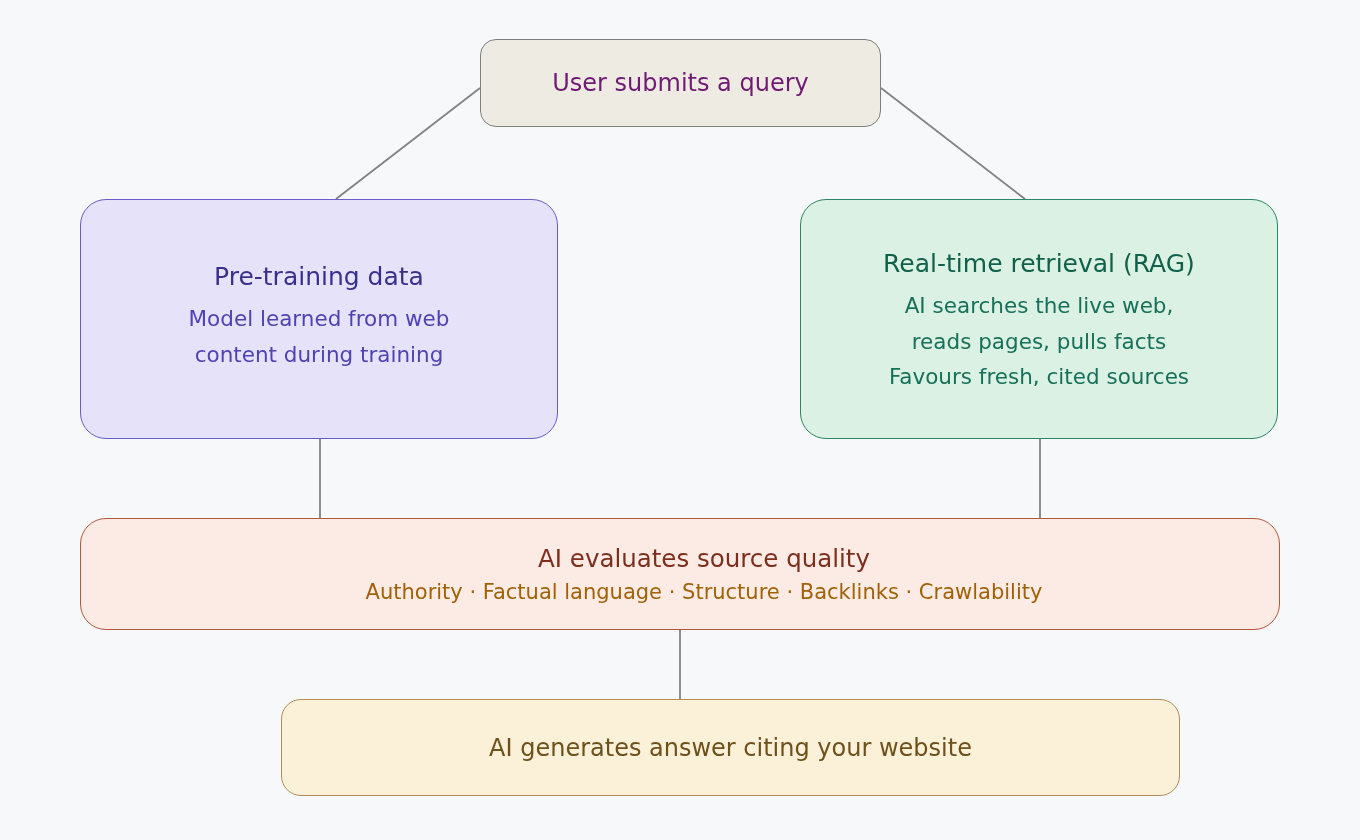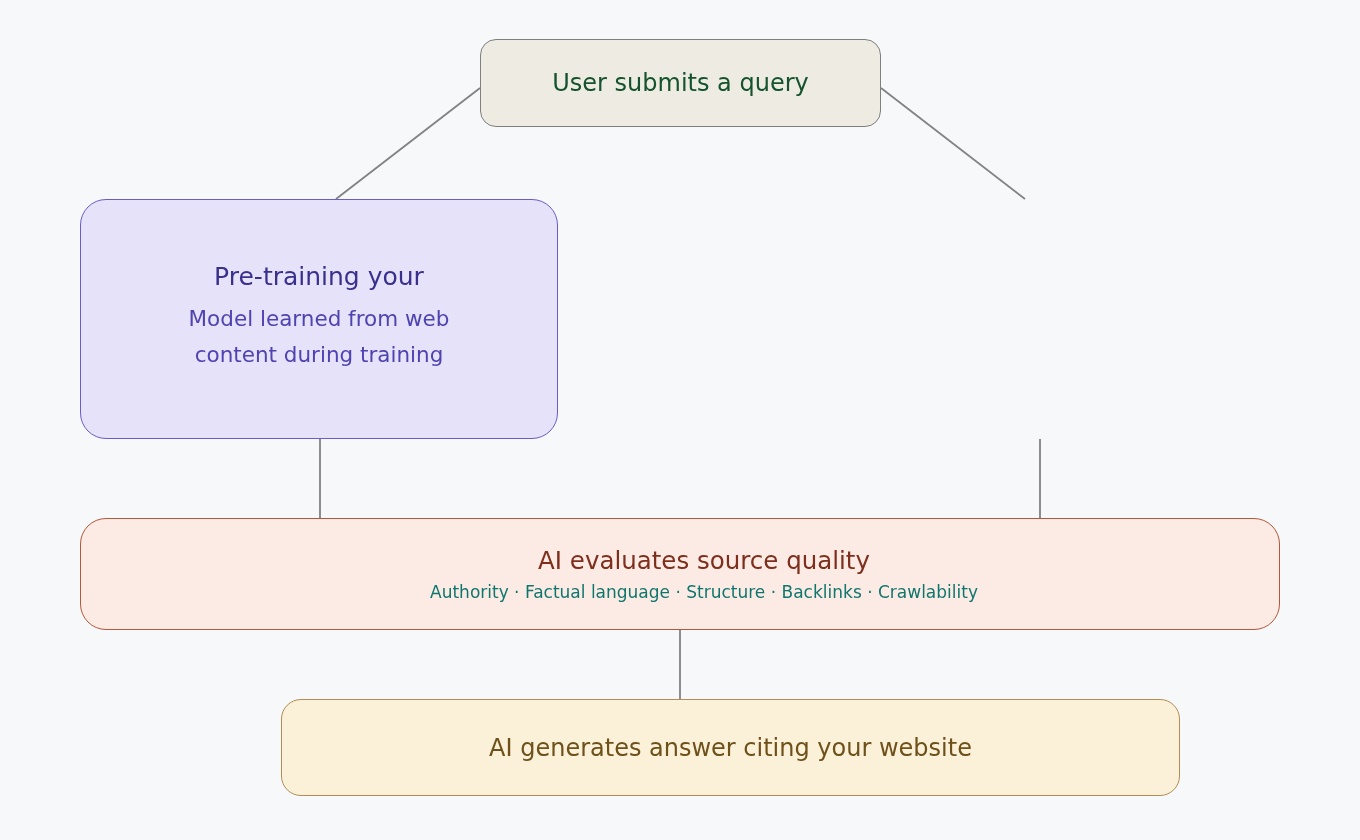--- a/index.html
+++ b/index.html
@@ -42,21 +42,21 @@
   
   .node-query {
     left: 480px; top: 39px;
     width: 401px; height: 88px;
     background: #edebe2;
     border: 1.6px solid #7f7f7f;
     border-radius: 16px;
   }
   .node-query .label {
     font-size: 24px;
-    color: #14532d;
+    color: #701a75;
     text-align: center;
   }
   
   .node-pretraining {
     left: 80px; top: 199px;
     width: 478px; height: 240px;
     background: #e6e2f9;
     border: 1.6px solid #6b5dc8;
     border-radius: 26px;
   }
@@ -95,22 +95,22 @@
     border: 1.6px solid #b3583b;
     border-radius: 26px;
     padding-left: 48px;
   }
   .node-evaluate .title {
     font-size: 24.5px;
     color: #7d2e1c;
     margin-bottom: 7px;
   }
   .node-evaluate .subtitle {
-    font-size: 17px;
-    color: #0f766e;
+    font-size: 21px;
+    color: #a16207;
   }
   
   .node-answer {
     left: 281px; top: 699px;
     width: 899px; height: 97px;
     background: #fbf0d8;
     border: 1.6px solid #b18e55;
     border-radius: 20px;
   }
   .node-answer .label {
@@ -129,25 +129,31 @@
     <line x1="320" y1="439" x2="320" y2="518"></line>
     <line x1="1040" y1="439" x2="1040" y2="518"></line>
     <line x1="680" y1="630" x2="680" y2="699"></line>
   </svg>
 
   <div class="node node-query">
     <div class="label">User submits a query</div>
   </div>
 
   <div class="node node-pretraining">
-    <div class="title">Pre-training your</div>
+    <div class="title">Pre-training data</div>
     <div class="body">Model learned from web
 content during training</div>
   </div>
 
+  <div class="node node-retrieval">
+    <div class="title">Real-time retrieval (RAG)</div>
+    <div class="body">AI searches the live web,
+reads pages, pulls facts</div>
+    <div class="note">Favours fresh, cited sources</div>
+  </div>
 
   <div class="node node-evaluate">
     <div class="title">AI evaluates source quality</div>
     <div class="subtitle">Authority · Factual language · Structure · Backlinks · Crawlability</div>
   </div>
 
   <div class="node node-answer">
     <div class="label">AI generates answer citing your website</div>
   </div>
 

